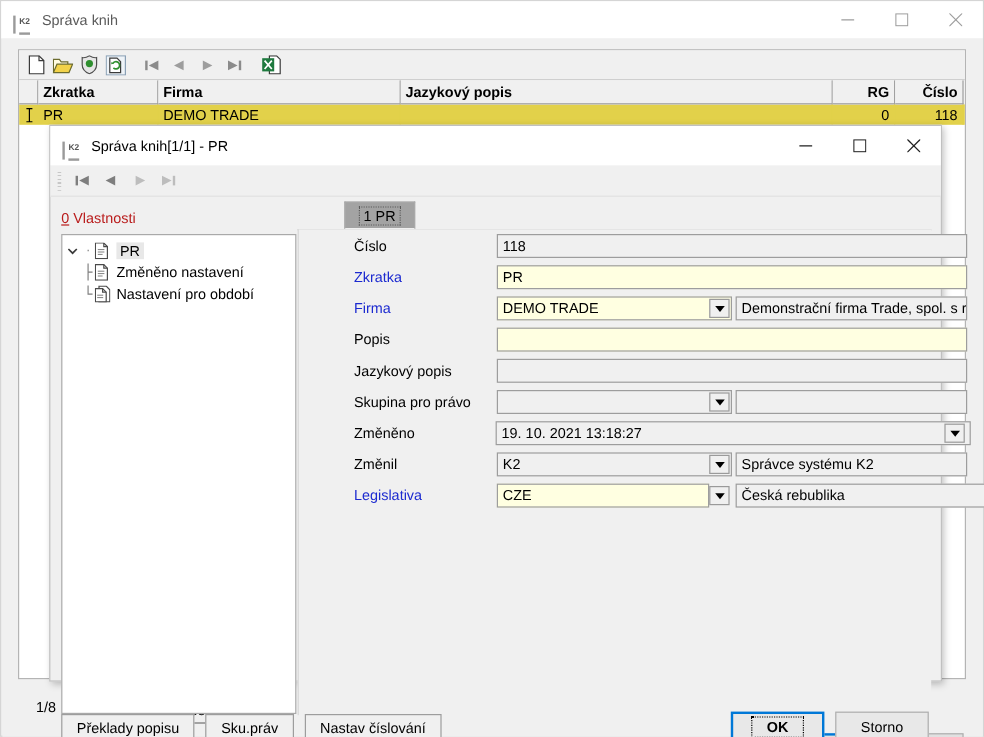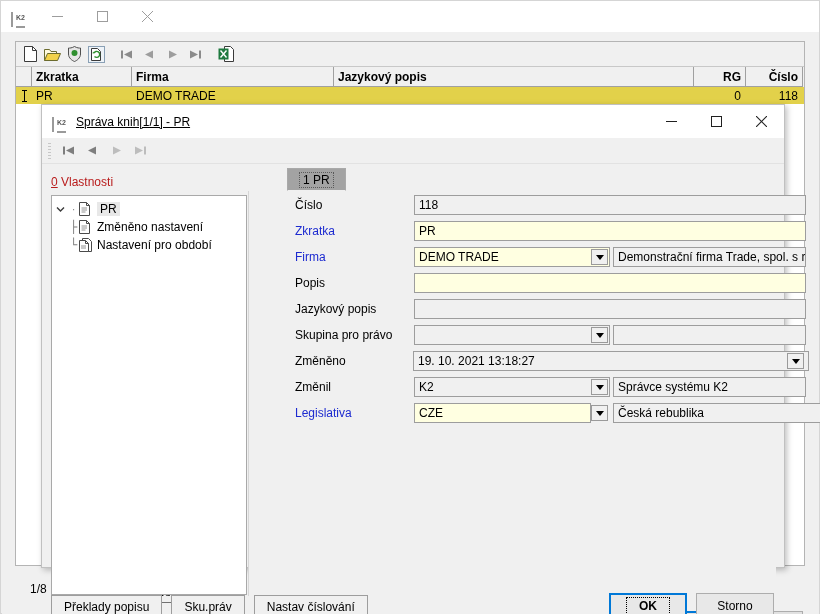--- a/index.html
+++ b/index.html
@@ -138,21 +138,20 @@
     color: #000;
   }
   .btn.primary { border: 2px solid #0078d7; background: #e1e1e1; }
   
   .dialog {
     position: absolute; left: 40px; top: 103px;
     width: 744px; height: 464px;
     background: #f0f0f0;
     border: 1px solid #c0c0c0;
     box-shadow: 2px 2px 6px rgba(0,0,0,0.25);
-    text-decoration: underline;
   }
   .dlg-titlebar {
     height: 33px; background: #ffffff;
     display: flex; align-items: center;
   }
   .dlg-title-text { font-size: 12px; color: #000; flex: 1; }
   .dlg-win-btn {
     width: 45px; height: 32px;
     display: flex; align-items: center; justify-content: center;
     color: #000;
@@ -286,20 +285,21 @@
 </style>
 </head>
 <body>
 
 <div class="app-window">
 
   <div class="titlebar">
     <span class="titlebar-icon">
       <span class="k2-glyph">K2</span>
     </span>
+    <span class="titlebar-text">Správa knih</span>
     <div class="win-buttons">
       <div class="win-btn">
         <svg width="11" height="11" viewBox="0 0 11 11">
             <line x1="0" y1="5.5" x2="11" y2="5.5" stroke="#9d9d9d" stroke-width="1"></line>
           </svg>
       </div>
       <div class="win-btn">
         <svg width="11" height="11" viewBox="0 0 11 11">
             <rect x="0.5" y="0.5" width="10" height="10" fill="none" stroke="#9d9d9d" stroke-width="1"></rect>
           </svg>

